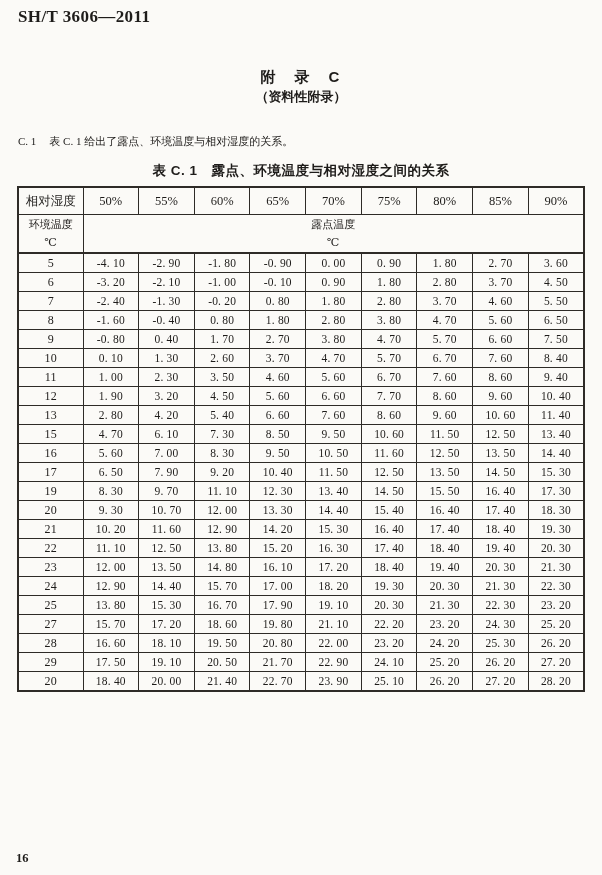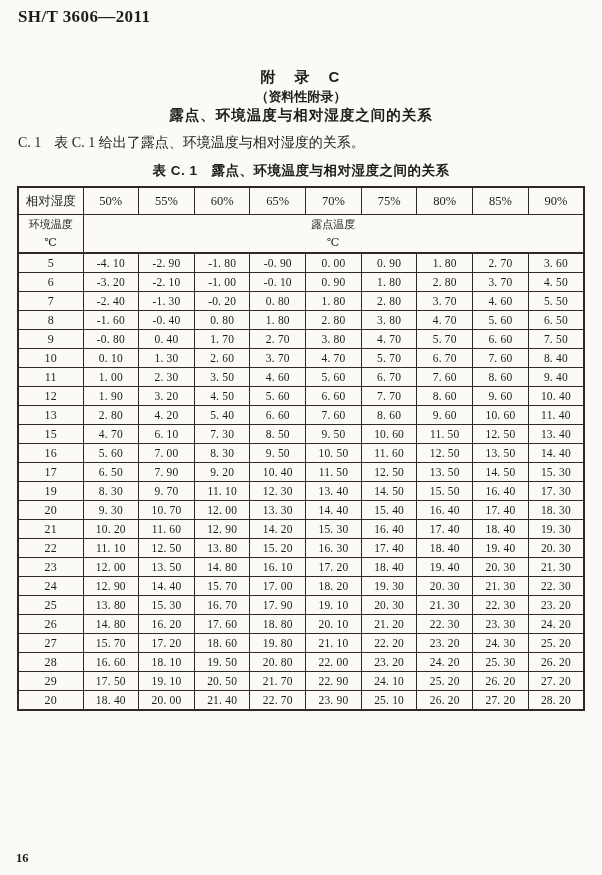--- a/index.html
+++ b/index.html
@@ -33,21 +33,21 @@
     font-family:"Liberation Sans","DejaVu Sans",sans-serif;
   }
   .appendix-heading{
     position:absolute;top:106px;left:0;width:100%;
     text-align:center;font-weight:bold;font-size:14.5px;
     font-family:"Liberation Sans","DejaVu Sans",sans-serif;
     letter-spacing:1px;
   }
   .clause{
     position:absolute;top:134px;left:18px;right:18px;
-    font-size:14px;
+    font-size:11px;
   }
   .clause-no{margin-right:13px;}
   .table-caption{
     position:absolute;top:162px;left:0;width:100%;
     text-align:center;font-weight:bold;font-size:13.5px;
     font-family:"Liberation Sans","DejaVu Sans",sans-serif;
     letter-spacing:.5px;
   }
   .dew-table{
     position:absolute;top:186px;left:17px;
@@ -81,21 +81,20 @@
 </style>
 </head>
 <body>
 
 <div class="page">
 
   <div class="doc-header">SH/T 3606—2011</div>
 
   <div class="appendix-title">附　录　C</div>
   <div class="appendix-subtitle">（资料性附录）</div>
-  <div class="appendix-heading">露点、环境温度与相对湿度之间的关系</div>
 
   <div class="clause">
     <span class="clause-no">C. 1</span><span>表 C. 1 给出了露点、环境温度与相对湿度的关系。</span>
   </div>
 
   <div class="table-caption">表 C. 1　露点、环境温度与相对湿度之间的关系</div>
 
   <table class="dew-table">
     <colgroup>
       <col style="width:65px">
@@ -356,32 +355,20 @@
           <td>15. 30</td>
           <td>16. 70</td>
           <td>17. 90</td>
           <td>19. 10</td>
           <td>20. 30</td>
           <td>21. 30</td>
           <td>22. 30</td>
           <td>23. 20</td>
         </tr>
         <tr>
-          <td>26</td>
-          <td>14. 80</td>
-          <td>16. 20</td>
-          <td>17. 60</td>
-          <td>18. 80</td>
-          <td>20. 10</td>
-          <td>21. 20</td>
-          <td>22. 30</td>
-          <td>23. 30</td>
-          <td>24. 20</td>
-        </tr>
-        <tr>
           <td>27</td>
           <td>15. 70</td>
           <td>17. 20</td>
           <td>18. 60</td>
           <td>19. 80</td>
           <td>21. 10</td>
           <td>22. 20</td>
           <td>23. 20</td>
           <td>24. 30</td>
           <td>25. 20</td>

